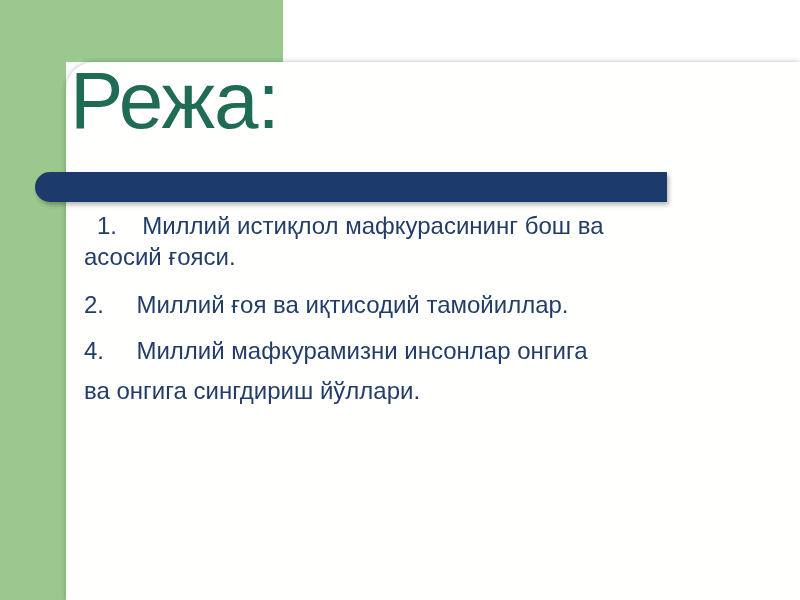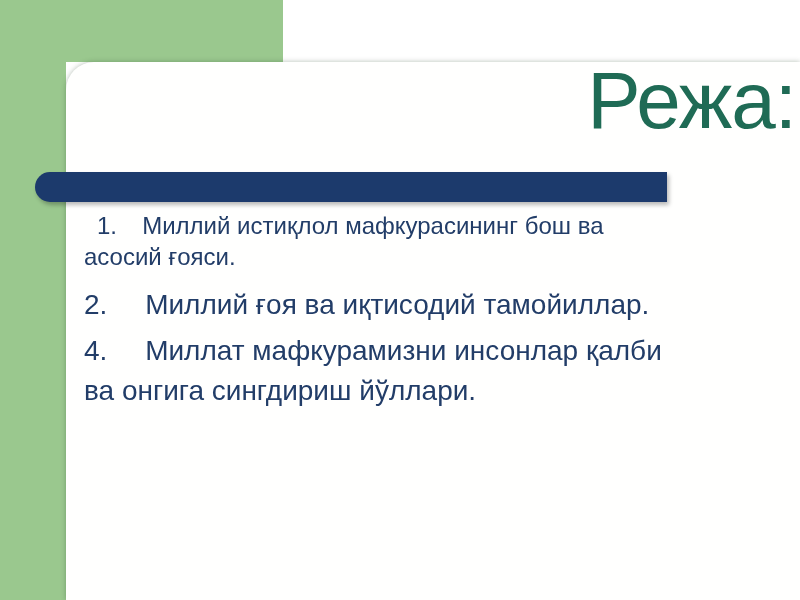--- a/index.html
+++ b/index.html
@@ -31,21 +31,21 @@
     left: 66px; top: 62px;
     right: 0; bottom: 0;
     background: #fffffe;
     border-top-left-radius: 28px;
     box-shadow: 0 0 5px rgba(40, 70, 40, 0.35);
   }
   .title {
     position: absolute;
     left: 70px; right: 4px; top: 58px;
     margin: 0;
-    text-align: right;
+    text-align: left;
     font-size: 80px;
     font-weight: 400;
     letter-spacing: -1px;
     line-height: 1.08;
     color: var(--title-color, #1f6b55);
   }
   .title-bar {
     position: absolute;
     left: 35px; top: 172px;
     width: 632px; height: 30px;
@@ -53,21 +53,21 @@
     border-radius: 15px 0 0 15px;
     box-shadow: 2px 3px 4px rgba(0, 0, 0, 0.28);
   }
   .list {
     position: absolute;
     left: 84px; top: 210px;
     width: 656px;
     color: var(--text-color, #223d68);
   }
   .item {
-    font-size: 28px;
+    font-size: 24px;
     line-height: 40px;
     margin-bottom: 6px;
   }
   .item .txt { white-space: pre-wrap; }
   .item .num { margin-right: 1.35em; }
   .item-1 {
     font-size: 24px;
     line-height: 31px;
     margin-bottom: 13px;
   }
@@ -88,17 +88,17 @@
 
   <div class="list">
     <div class="item item-1">
       <span class="num">1.</span><span class="txt">Миллий истиқлол мафкурасининг бош ва
 асосий ғояси.</span>
     </div>
     <div class="item item-2">
       <span class="num">2.</span><span class="txt">Миллий ғоя ва иқтисодий тамойиллар.</span>
     </div>
     <div class="item item-4">
-      <span class="num">4.</span><span class="txt">Миллат мафкурамизни инсонлар қалби
+      <span class="num">4.</span><span class="txt">Миллий мафкурамизни инсонлар онгига
 ва онгига сингдириш йўллари.</span>
     </div>
   </div>
 </div>
 
 </body></html>

